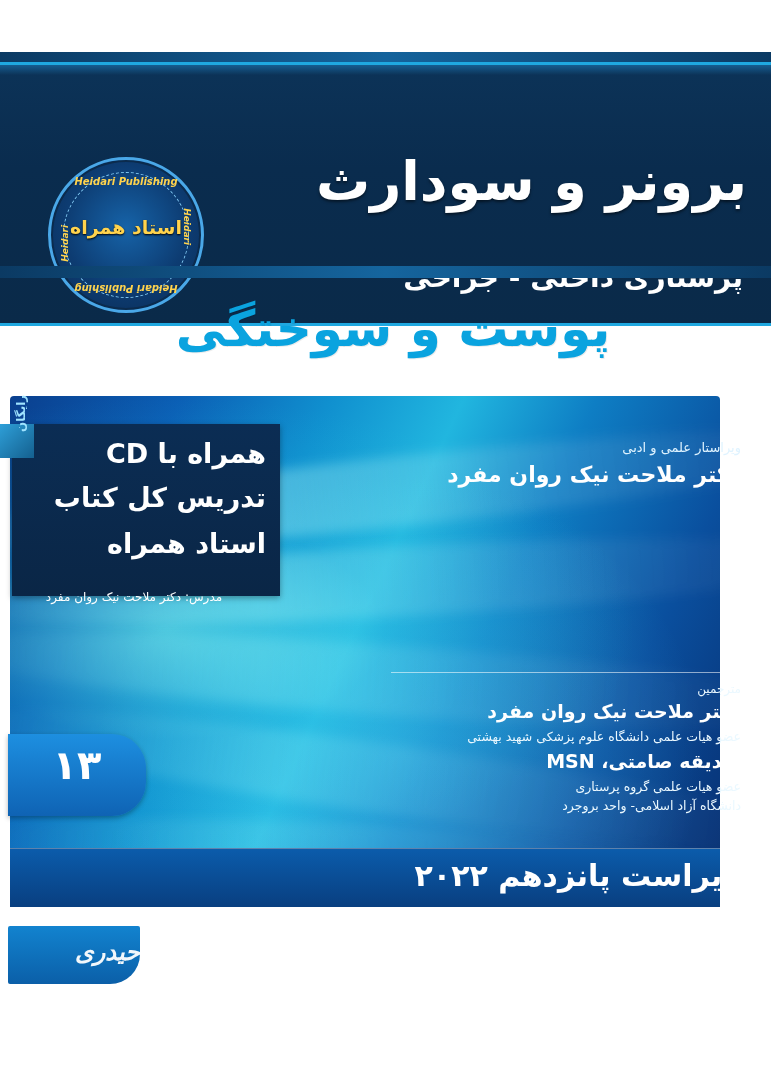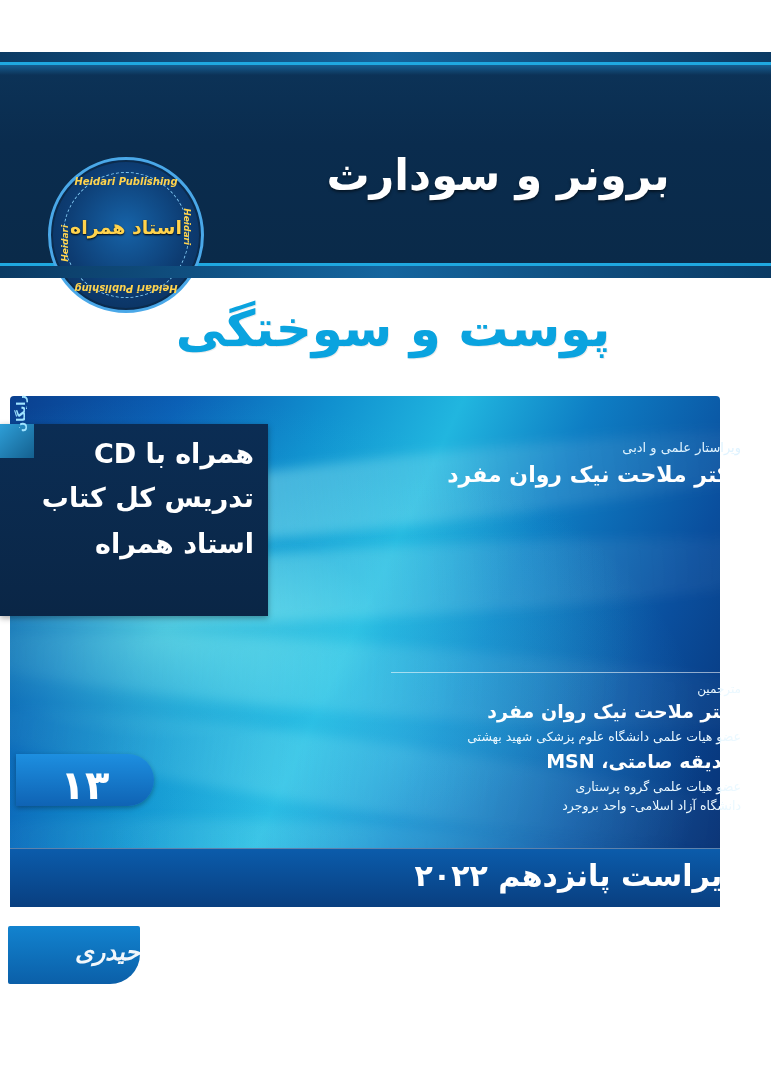--- a/index.html
+++ b/index.html
@@ -7,21 +7,21 @@
     width:771px;height:1080px;
     background:#ffffff;
     font-family:"DejaVu Sans","Liberation Sans",sans-serif;
     overflow:hidden;
     position:relative;
   }
   .page{position:relative;width:771px;height:1080px;overflow:hidden;background:#fff;}
 
   
   .top-banner{
-    position:absolute;left:0;top:62px;width:771px;height:204px;
+    position:absolute;left:0;top:62px;width:771px;height:264px;
     background:
       linear-gradient(180deg,#0c3358 0%,#0a2c4e 40%,#0a2a49 100%);
     border-top:3px solid #1fa8e0;
     border-bottom:3px solid #1fa8e0;
     box-sizing:border-box;
   }
   .top-banner:before{
     content:"";position:absolute;left:0;right:0;top:0;height:10px;
     background:linear-gradient(180deg,#1b6fa8,#0c3358);
     opacity:.7;
@@ -29,23 +29,23 @@
   .banner-strip-above{
     position:absolute;left:0;top:52px;width:771px;height:10px;
     background:linear-gradient(90deg,#0b3a63,#14639c,#0b3a63);
   }
   .banner-strip-below{
     position:absolute;left:0;top:266px;width:771px;height:12px;
     background:linear-gradient(90deg,#0b3a63,#15659e,#0b3a63);
   }
 
   .title-main{
-    position:absolute;right:13px;top:86px;width:520px;
-    text-align:center;color:#ffffff;
-    font-size:43px;font-weight:bold;line-height:1.15;
+    position:absolute;right:24px;top:86px;width:520px;
+    text-align:right;color:#ffffff;
+    font-size:54px;font-weight:bold;line-height:1.15;
     letter-spacing:0px;
     text-shadow:0 2px 3px rgba(0,0,0,.5);
   }
   .title-sub{
     position:absolute;right:28px;top:196px;width:520px;
     text-align:right;color:#ffffff;
     font-size:28px;font-weight:bold;
   }
 
   
@@ -97,21 +97,21 @@
     border-radius:50%;
   }
   .w1{top:60px;transform:rotate(-6deg);}
   .w2{top:150px;transform:rotate(-3deg);height:48px;opacity:.8;}
   .w3{top:250px;transform:rotate(4deg);height:90px;opacity:.55;}
   .w4{top:350px;transform:rotate(8deg);height:60px;opacity:.5;}
   .w5{top:430px;transform:rotate(3deg);height:48px;opacity:.4;}
 
   
   .cd-box{
-    position:absolute;left:0;top:424px;width:268px;height:192px;
+    position:absolute;left:12px;top:424px;width:268px;height:172px;
     background:linear-gradient(180deg,#0b2d54 0%,#0a2646 100%);
     color:#fff;
     box-shadow:0 2px 6px rgba(0,0,0,.35);
   }
   .cd-box .l1{position:absolute;right:14px;top:14px;font-size:27px;font-weight:bold;}
   .cd-box .l2{position:absolute;right:14px;top:58px;font-size:27px;font-weight:bold;}
   .cd-box .l3{position:absolute;right:14px;top:104px;font-size:27px;font-weight:bold;}
   .cd-corner{
     position:absolute;left:0;top:424px;width:34px;height:34px;
     background:linear-gradient(135deg,#2e9fd8 0%,#14608f 100%);
@@ -153,25 +153,24 @@
     background:linear-gradient(180deg,#0b5cab 0%,#093f80 100%);
     border-top:1px solid rgba(255,255,255,.35);
   }
   .edition-text{
     position:absolute;right:30px;top:858px;width:600px;text-align:right;
     color:#ffffff;font-size:30px;font-weight:bold;
   }
 
   
   .vol-badge{
-    position:absolute;left:16px;top:734px;width:138px;height:52px;
+    position:absolute;left:8px;top:734px;width:138px;height:82px;
     background:linear-gradient(180deg,#1d8fe0 0%,#0f63b4 100%);
     border-radius:0 34px 34px 0;
     box-shadow:0 2px 5px rgba(0,0,0,.3);
-    margin-top:20px;
   }
   .vol-badge span{
     position:absolute;left:0;right:0;top:8px;text-align:center;
     color:#ffffff;font-size:40px;font-weight:bold;
   }
 
   
   .pub-logo{
     position:absolute;left:8px;top:926px;width:132px;height:58px;
     background:linear-gradient(180deg,#1283cf 0%,#0b5fa8 100%);
@@ -217,20 +216,21 @@
     <div class="wave w5"></div>
   </div>
 
   <div class="cd-box">
     <div class="l1">همراه با CD</div>
     <div class="l2">تدریس کل کتاب</div>
     <div class="l3">استاد همراه</div>
   </div>
   <div class="cd-corner"></div>
   <div class="free-tag">رایگان</div>
+  <div class="cd-note">مدرس: دکتر ملاحت نیک روان مفرد</div>
 
   <div class="ed-role">ویراستار علمی و ادبی</div>
   <div class="ed-name">دکتر ملاحت نیک روان مفرد</div>
 
   <div class="divider-line"></div>
 
   <div class="tr-head">مترجمین</div>
   <div class="tr-n1">دکتر ملاحت نیک روان مفرد</div>
   <div class="tr-a1">عضو هیات علمی دانشگاه علوم پزشکی شهید بهشتی</div>
   <div class="tr-n2">صدیقه صامتی، MSN</div>

